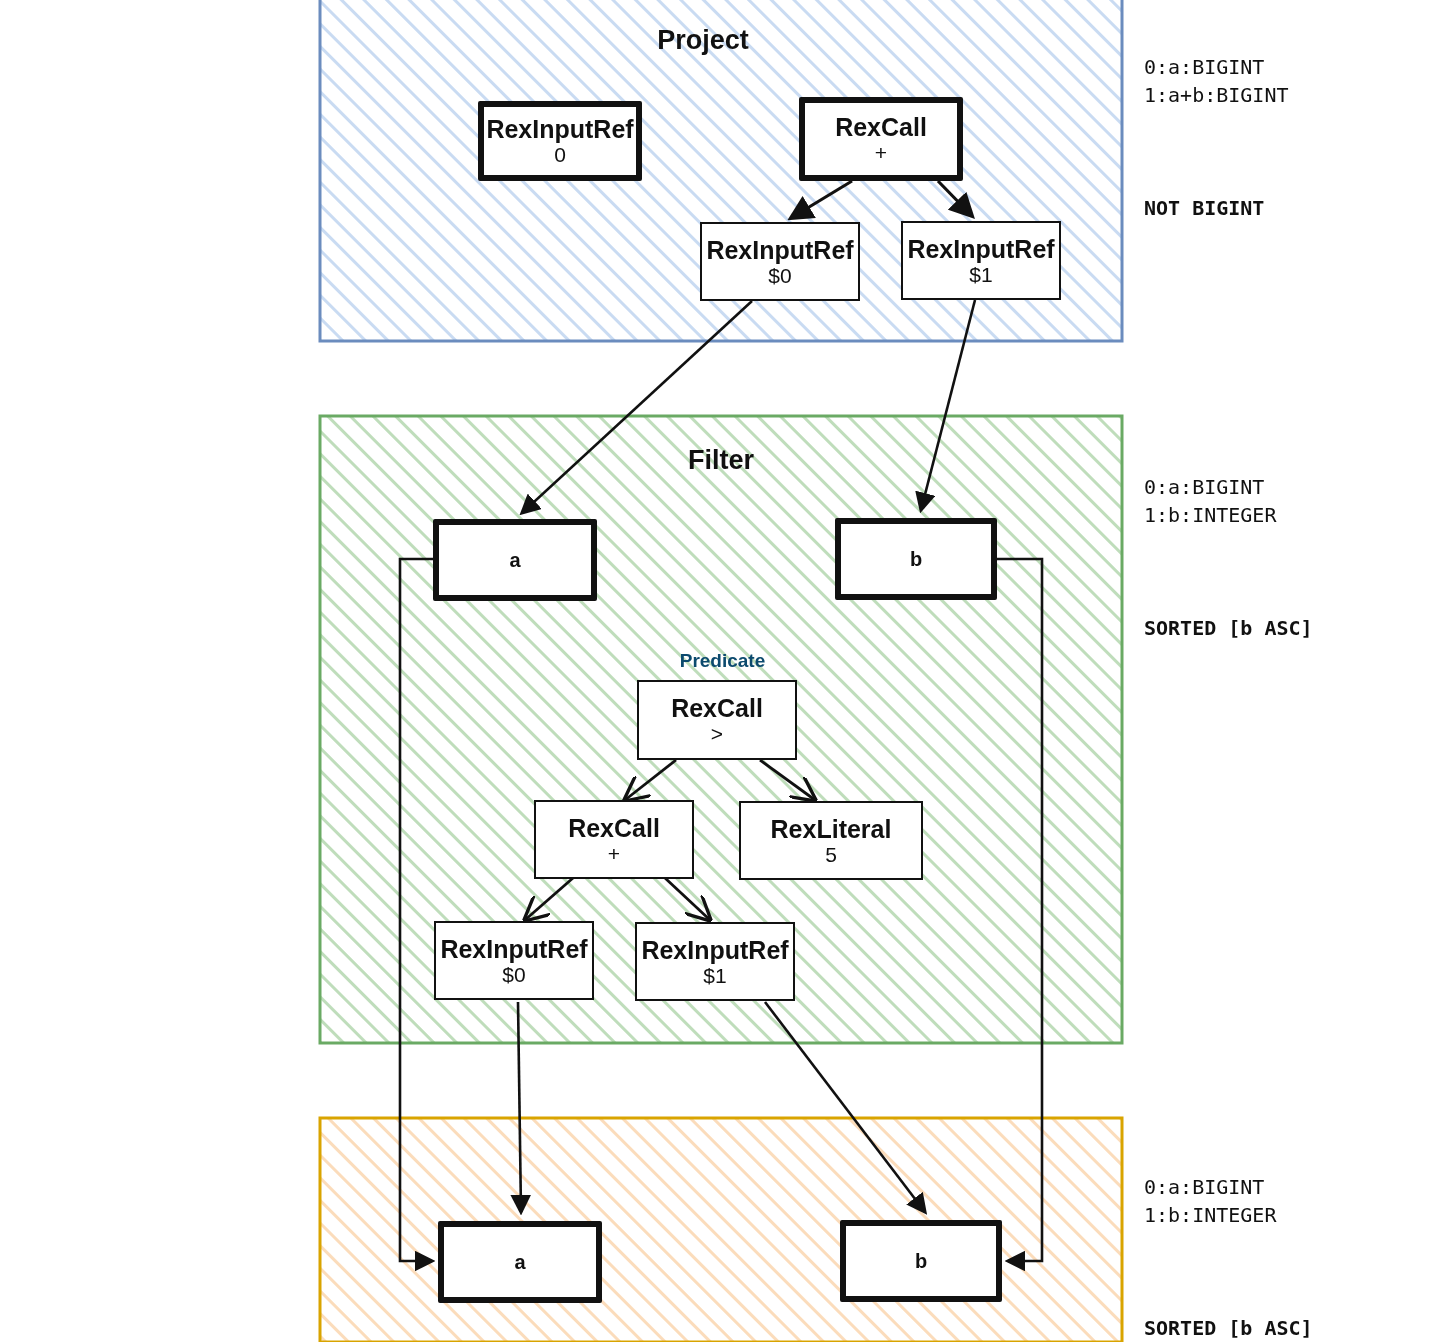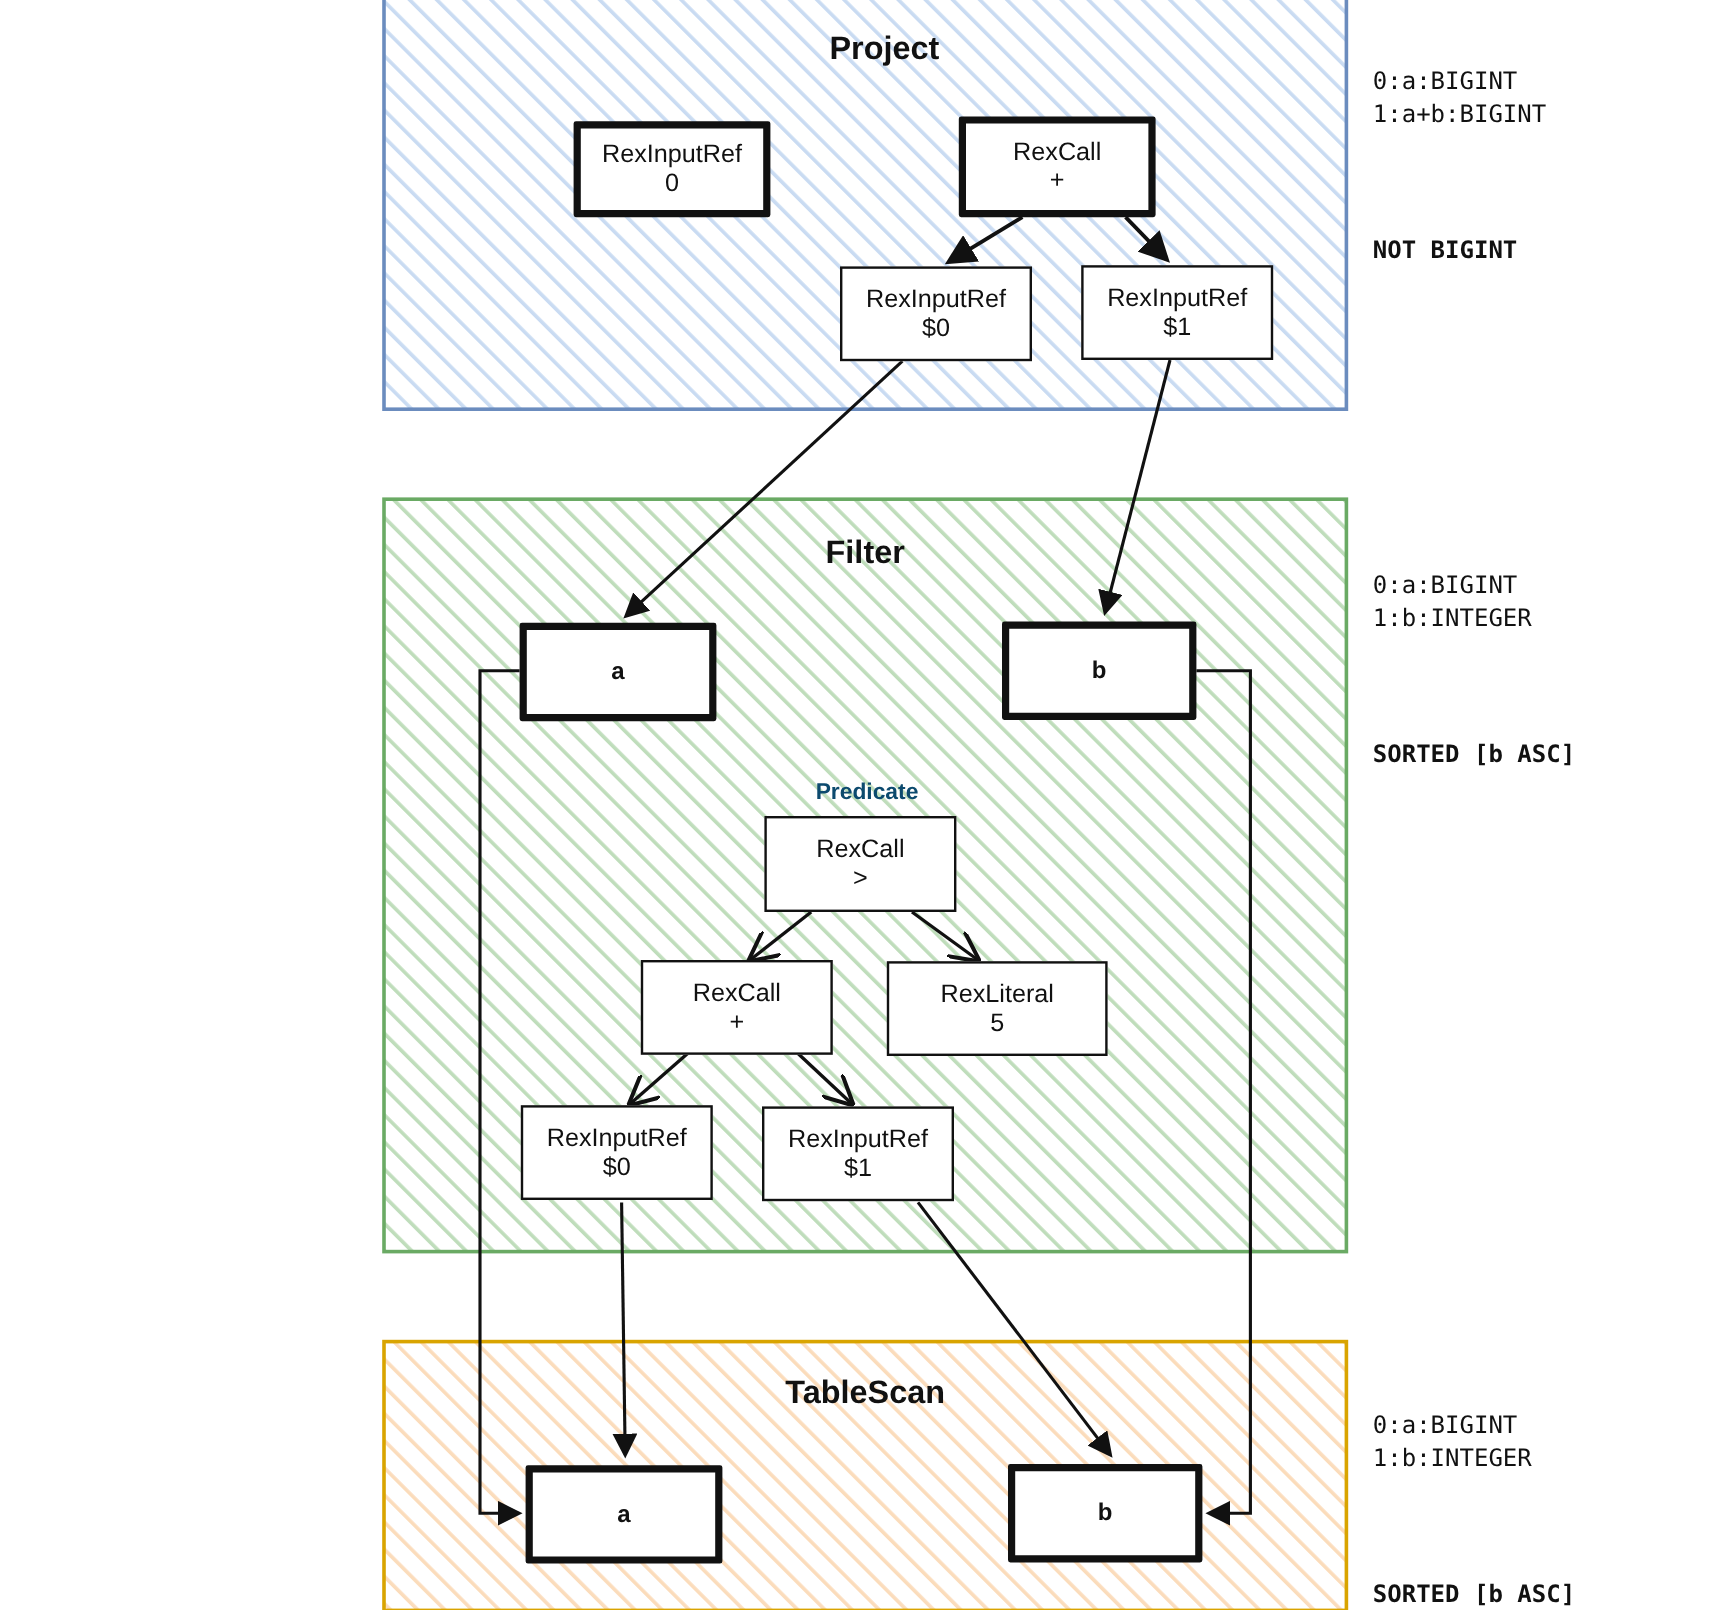--- a/index.html
+++ b/index.html
@@ -8,21 +8,21 @@
   #stage{position:relative;width:1442px;height:1342px;}
   svg.layer{position:absolute;left:0;top:0;width:1442px;height:1342px;overflow:visible;}
   .ann{position:absolute;font-family:"DejaVu Sans Mono",monospace;font-size:20px;color:#111;white-space:pre;letter-spacing:0px;}
   .ann .sorted{font-weight:bold;display:block;margin-top:38px;}
   .ann .sig{display:block;line-height:1.42;}
   .ctitle{position:absolute;font-size:27px;font-weight:bold;color:#111;text-align:center;}
   .ptitle{position:absolute;font-size:19px;font-weight:bold;color:#0c4a6e;text-align:center;}
   .node{position:absolute;box-sizing:border-box;background:#ffffff;border:2px solid #111;
         display:flex;flex-direction:column;align-items:center;justify-content:center;color:#111;}
   .node.thick{border-width:6px;border-radius:2px;}
-  .node .l1{font-size:21px;font-weight:normal;line-height:1.12;}
+  .node .l1{font-size:25px;font-weight:bold;line-height:1.12;}
   .node .l2{font-size:21px;font-weight:normal;line-height:1.12;}
   .node.plain .l1{font-weight:bold;font-size:20px;}
 </style>
 </head>
 <body>
 
 <div id="stage">
 
   <svg class="layer">
     <defs>
@@ -82,23 +82,22 @@
 
     <path d="M 518 1002 L 521 1212" stroke="#111" stroke-width="2.6" fill="none" marker-end="url(#arrowBig)"></path>
 
     <path d="M 765 1002 L 925 1212" stroke="#111" stroke-width="2.6" fill="none" marker-end="url(#arrowBig)"></path>
 
     <path d="M 433 559 L 400 559 L 400 1261 L 432 1261" stroke="#111" stroke-width="2.6" fill="none" marker-end="url(#arrowBig)"></path>
 
     <path d="M 997 559 L 1042 559 L 1042 1261 L 1008 1261" stroke="#111" stroke-width="2.6" fill="none" marker-end="url(#arrowBig)"></path>
   </svg>
 
-  <div class="ctitle" style="left:336px;top:25px;width:802px;">Project</div>
+  <div class="ctitle" style="left:302px;top:25px;width:802px;">Project</div>
   <div class="ctitle" style="left:320px;top:445px;width:802px;">Filter</div>
-  <div class="ctitle" style="left:320px;top:1145px;width:802px;">TableScan</div>
 
   <div class="ptitle" style="left:620px;top:650px;width:205px;">Predicate</div>
 
   <div class="node thick" style="left:478px;top:101px;width:164px;height:80px;">
     <span class="l1">RexInputRef</span>
     <span class="l2">0</span>
   </div>
 
   <div class="node thick" style="left:799px;top:97px;width:164px;height:84px;">
     <span class="l1">RexCall</span>

